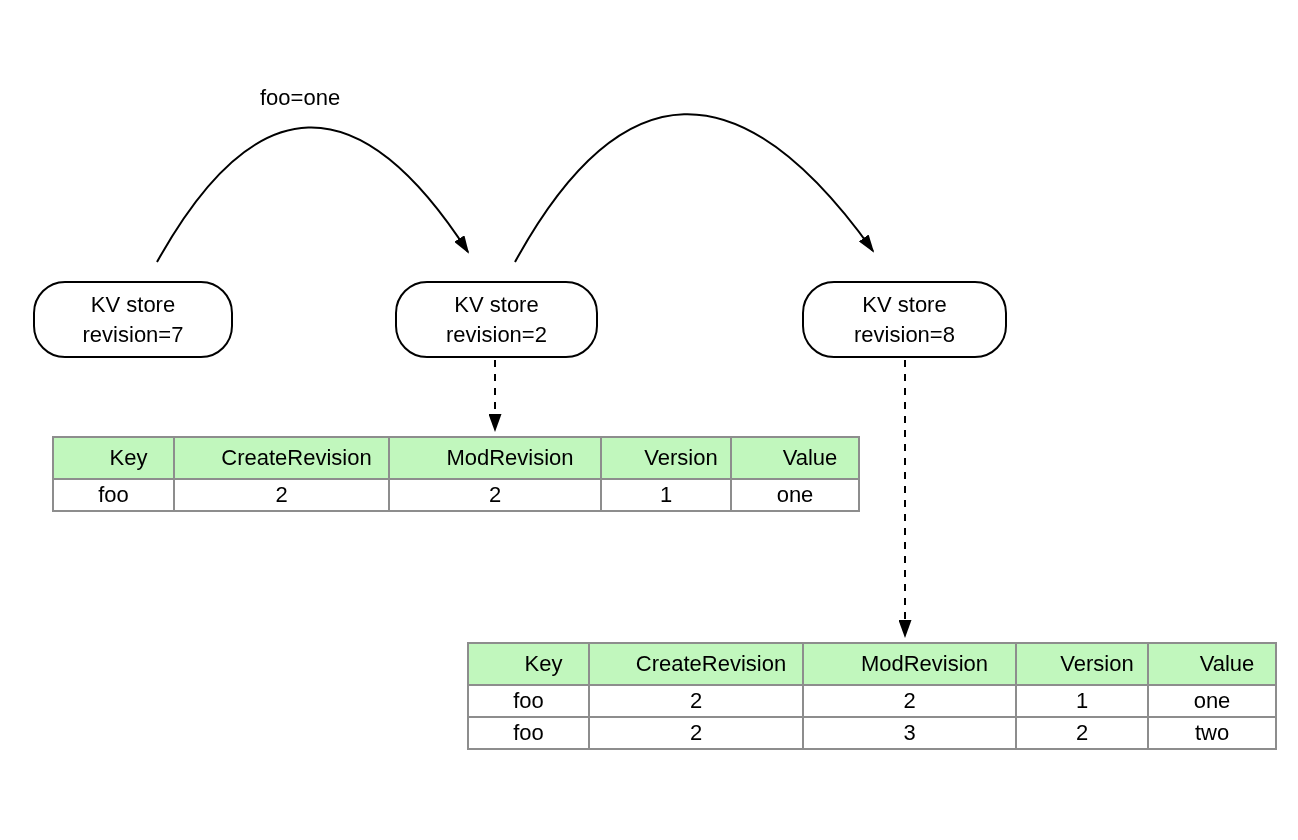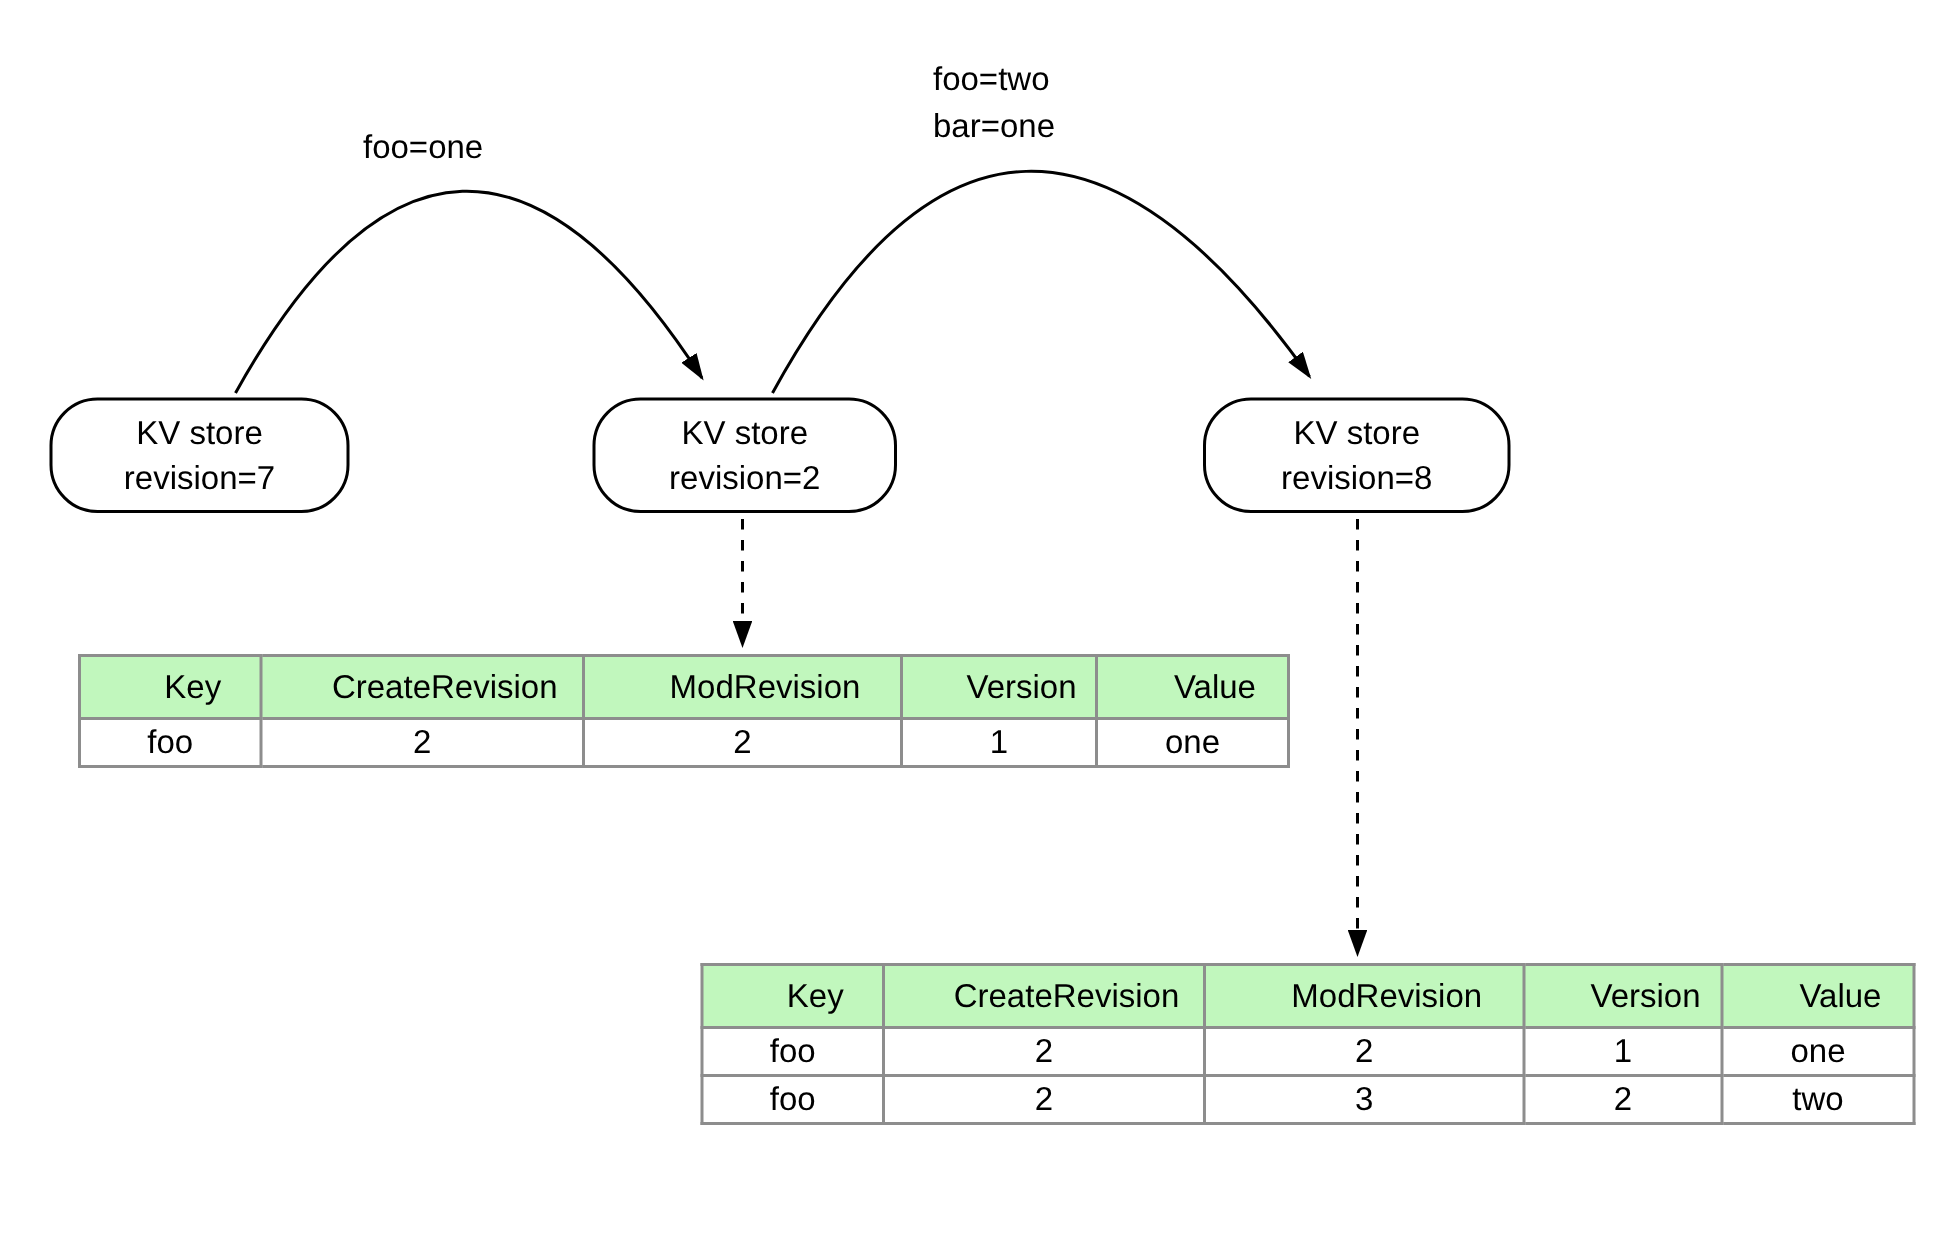--- a/index.html
+++ b/index.html
@@ -24,32 +24,33 @@
     border: 2.5px solid var(--node-border, #000);
     border-radius: 32px;
     background: #ffffff;
     display: flex;
     flex-direction: column;
     align-items: center;
     justify-content: center;
     font-size: 22px;
     line-height: 30px;
     text-align: center;
+    margin-top: 16px;
   }
   #node1 { left: 33px;  top: 265px; width: 200px; height: 77px; }
   #node2 { left: 395px; top: 265px; width: 203px; height: 77px; }
   #node3 { left: 802px; top: 265px; width: 205px; height: 77px; }
 
   .edge-label {
     position: absolute;
     font-size: 22px;
     line-height: 31px;
     white-space: nowrap;
   }
-  #edge-label-1 { left: 242px; top: 82px; }
+  #edge-label-1 { left: 260px; top: 82px; }
   #edge-label-2 { left: 622px; top: 37px; }
 
   table.kv {
     position: absolute;
     border-collapse: collapse;
     table-layout: fixed;
     font-size: 22px;
   }
   #table1 { left: 52px;  top: 436px; }
   #table2 { left: 467px; top: 642px; }
@@ -99,24 +100,20 @@
     <div>revision=2</div>
   </div>
 
   <div class="node" id="node3">
     <div>KV store</div>
     <div>revision=8</div>
   </div>
 
   <div class="edge-label" id="edge-label-1">foo=one</div>
 
-  <div class="edge-label" id="edge-label-2">
-    <div>foo=two</div>
-    <div>bar=one</div>
-  </div>
 
   <table class="kv" id="table1">
     <colgroup>
       <col style="width:121px">
         <col style="width:215px">
         <col style="width:212px">
         <col style="width:130px">
         <col style="width:128px">
     </colgroup>
     <thead>

